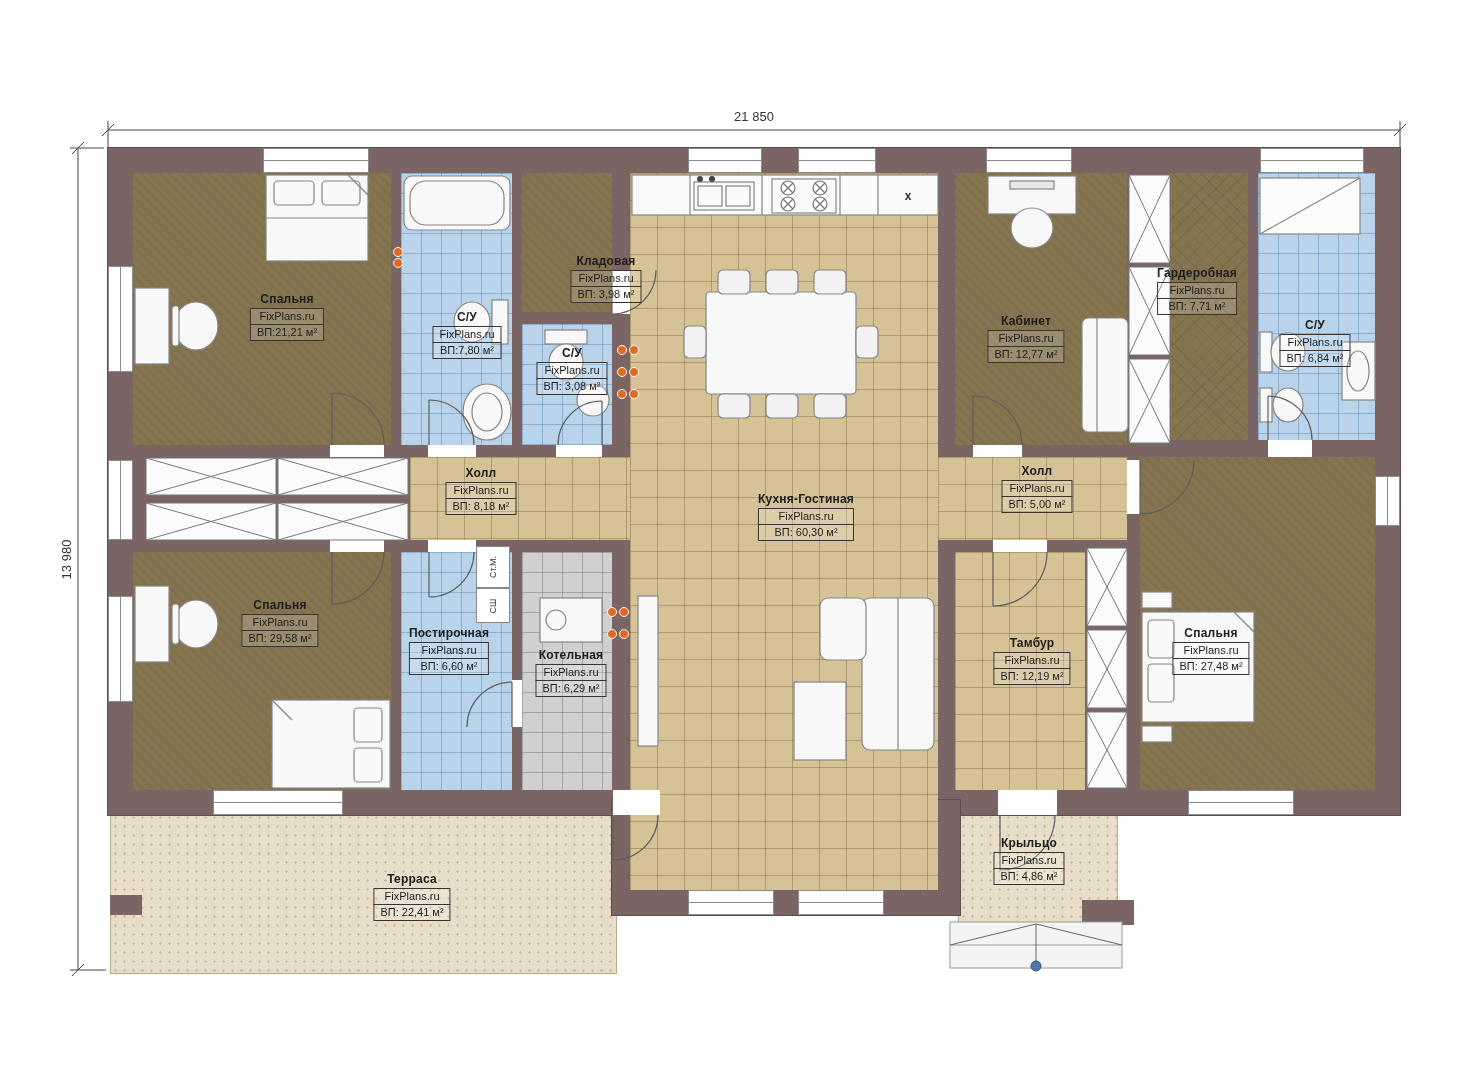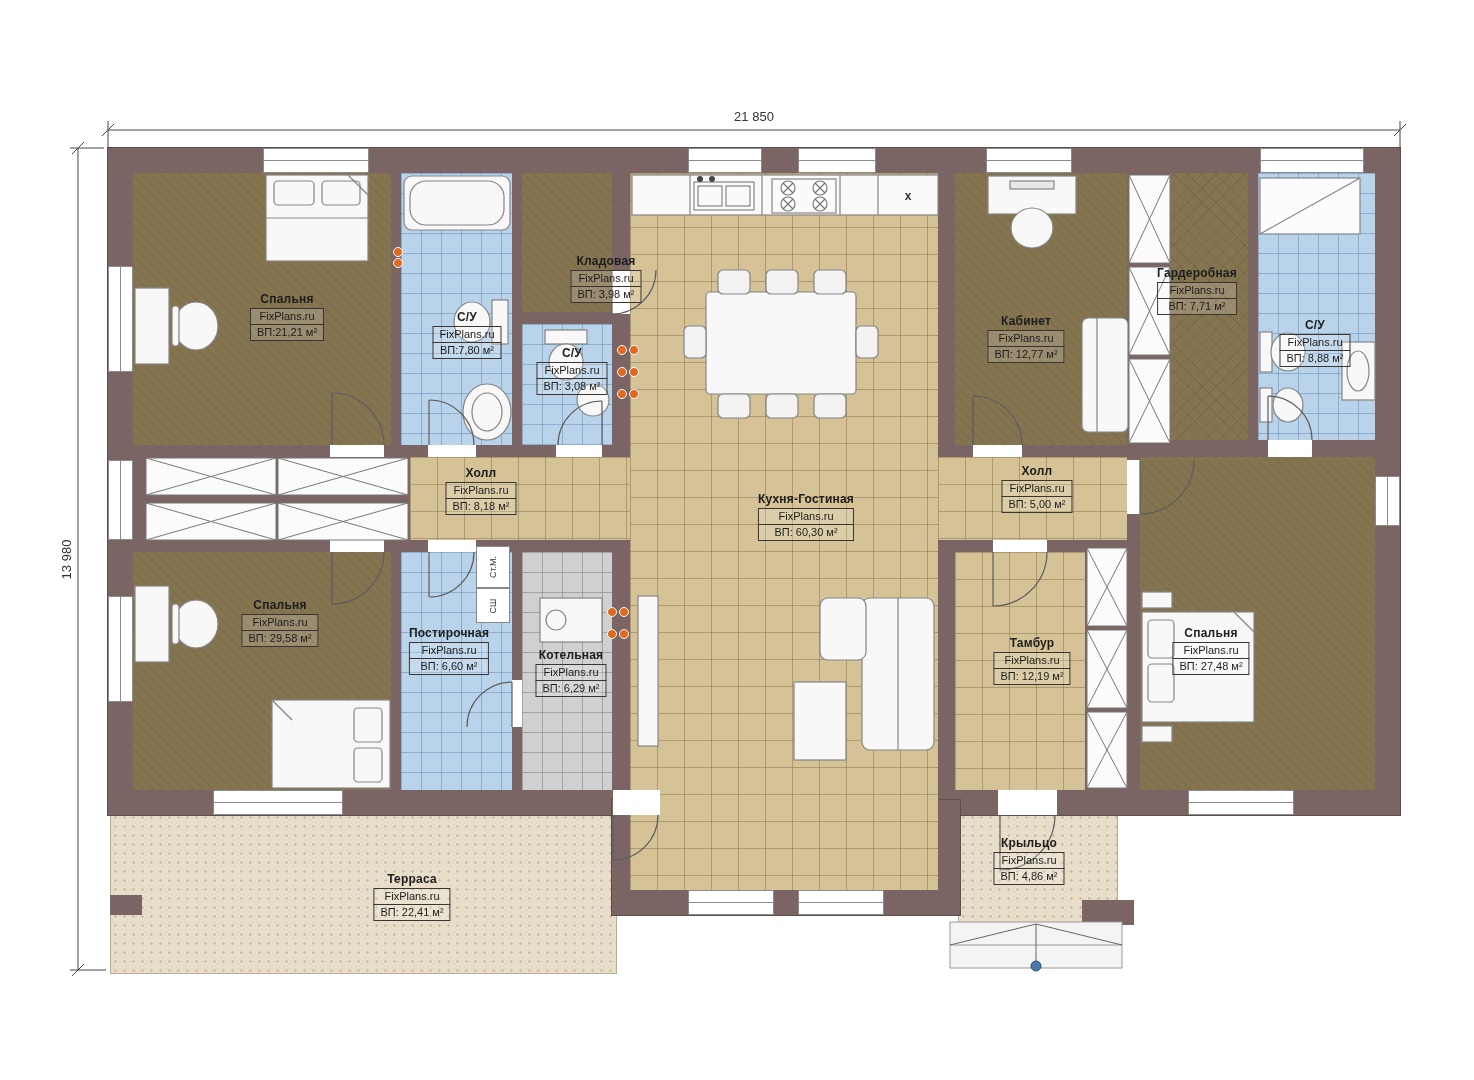--- a/index.html
+++ b/index.html
@@ -295,21 +295,21 @@
     <span class="lbl-row">ВП: 12,77 м²</span>
   </div>
   <div class="room-label" style="left:1197px;top:266px;">
     <div class="lbl-title">Гардеробная</div>
     <span class="lbl-row">FixPlans.ru</span>
     <span class="lbl-row">ВП: 7,71 м²</span>
   </div>
   <div class="room-label" style="left:1315px;top:318px;">
     <div class="lbl-title">С/У</div>
     <span class="lbl-row">FixPlans.ru</span>
-    <span class="lbl-row">ВП: 8,88 м²</span>
+    <span class="lbl-row">ВП: 6,84 м²</span>
   </div>
   <div class="room-label" style="left:481px;top:466px;">
     <div class="lbl-title">Холл</div>
     <span class="lbl-row">FixPlans.ru</span>
     <span class="lbl-row">ВП: 8,18 м²</span>
   </div>
   <div class="room-label" style="left:1037px;top:464px;">
     <div class="lbl-title">Холл</div>
     <span class="lbl-row">FixPlans.ru</span>
     <span class="lbl-row">ВП: 5,00 м²</span>

